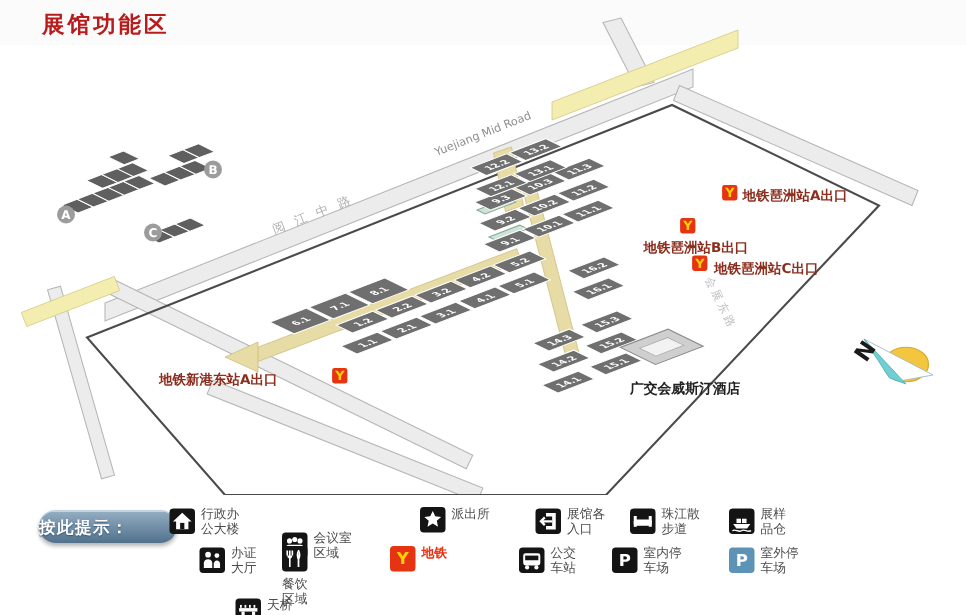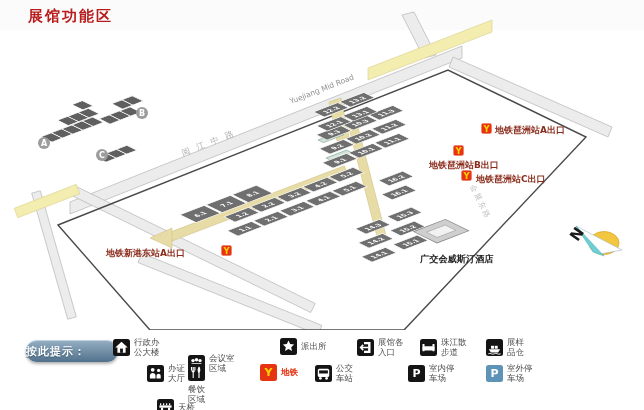--- a/index.html
+++ b/index.html
@@ -15,21 +15,21 @@
       background:linear-gradient(#93adc1,#51718c);border-top:1px solid #c3d2de;
       color:#fff;font-size:11px;font-weight:bold;line-height:21px;
       letter-spacing:1px;box-shadow:0 2px 3px rgba(0,0,0,.3);text-shadow:0 1px 1px #3a566e;cursor:pointer;}
   #legend-button-arrow{position:absolute;left:121px;top:16px;width:0;height:0;
       border-top:5px solid transparent;border-bottom:5px solid transparent;border-left:8px solid #ccd3d8;}
   .lg-item{position:absolute;display:flex;align-items:center;gap:4px;}
   .lg-icon{width:17px;height:17px;border-radius:2.5px;background:#141414;flex:0 0 17px;
       display:flex;align-items:center;justify-content:center;}
   .lg-icon span{font-size:11px;font-weight:bold;color:#fff;line-height:17px;}
   .lg-text{font-size:8.5px;line-height:9.5px;color:#4d4d4d;display:flex;flex-direction:column;
-      justify-content:center;min-height:17px;white-space:nowrap;font-family:Liberation Serif, serif;}
+      justify-content:space-between;min-height:17px;white-space:nowrap;font-family:Liberation Serif, serif;}
 </style>
 </head>
 <body>
 
 <div id="stage">
   <div class="topband"></div>
   <div id="page-title">展馆功能区</div>
 
   <svg id="map-svg" width="644" height="334" viewBox="0 0 644 334">
 
@@ -351,21 +351,21 @@
             <rect x="5" y="6.8" width="3" height="2.9" fill="#fff"></rect>
             <rect x="8.7" y="6.8" width="3" height="2.9" fill="#fff"></rect>
             <path d="M2.3 14.8c2-1.4 4 1.4 6 0s4 1.4 6.4 0" stroke="#fff" stroke-width="0.9" fill="none"></path>
           </svg>
         </div>
         <div class="lg-text">
           <div>展样</div>
           <div>品仓</div>
         </div>
       </div>
-      <div class="lg-item" style="left: 127px; top: 34px; padding-left: 20px;">
+      <div class="lg-item" style="left: 113px; top: 34px; padding-left: 20px;">
         <div class="lg-icon">
           <svg width="17" height="17" viewBox="0 0 17 17">
             <circle cx="5.7" cy="4.8" r="1.9" fill="#fff"></circle>
             <path d="M2.9 13.6v-3.1c0-1.5 1.2-2.6 2.8-2.6s2.8 1.1 2.8 2.6v3.1z" fill="#fff"></path>
             <circle cx="11.6" cy="5.4" r="1.6" fill="#fff"></circle>
             <path d="M9.5 13.6v-2.7c0-1.3 1-2.2 2.1-2.2s2.1.9 2.1 2.2v2.7z" fill="#fff"></path>
           </svg>
         </div>
         <div class="lg-text">
           <div>办证</div>
@@ -387,21 +387,21 @@
         </div>
       </div>
       <div class="lg-item" style="left: 260px; top: 34px;">
         <div class="lg-icon" style="background: rgb(230, 51, 18);">
           <span style="color: rgb(255, 209, 0);">Y</span>
         </div>
         <div class="lg-text" style="color: rgb(230, 51, 18); font-weight: bold;">
           <div>地铁</div>
         </div>
       </div>
-      <div class="lg-item" style="left: 315px; top: 34px;">
+      <div class="lg-item" style="left: 346px; top: 34px;">
         <div class="lg-icon">
           <svg width="17" height="17" viewBox="0 0 17 17">
             <rect x="2.8" y="3.8" width="11.4" height="8.2" rx="1.6" fill="#fff"></rect>
             <rect x="4.1" y="5.4" width="8.8" height="3.1" fill="#141414"></rect>
             <circle cx="5.4" cy="13.3" r="1.4" fill="#fff"></circle>
             <circle cx="11.6" cy="13.3" r="1.4" fill="#fff"></circle>
           </svg>
         </div>
         <div class="lg-text">
           <div>公交</div>

